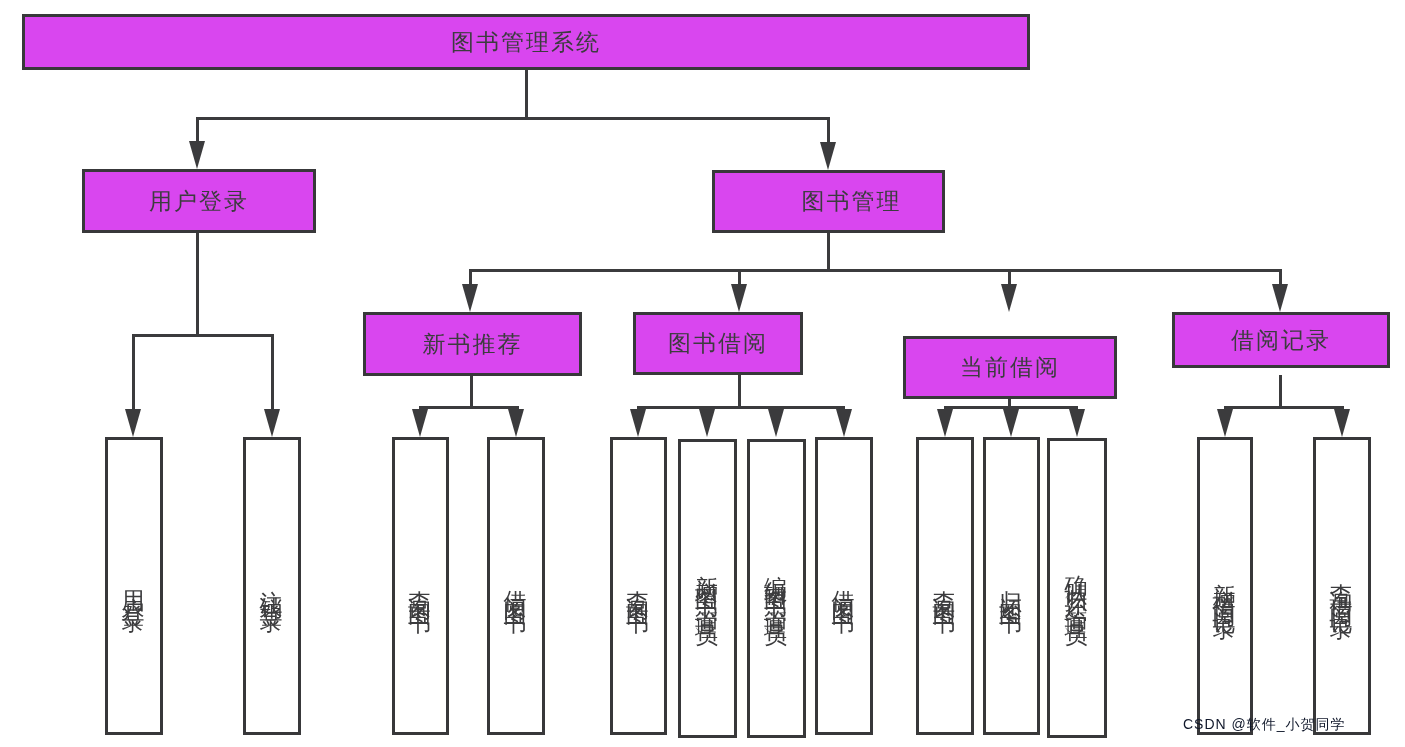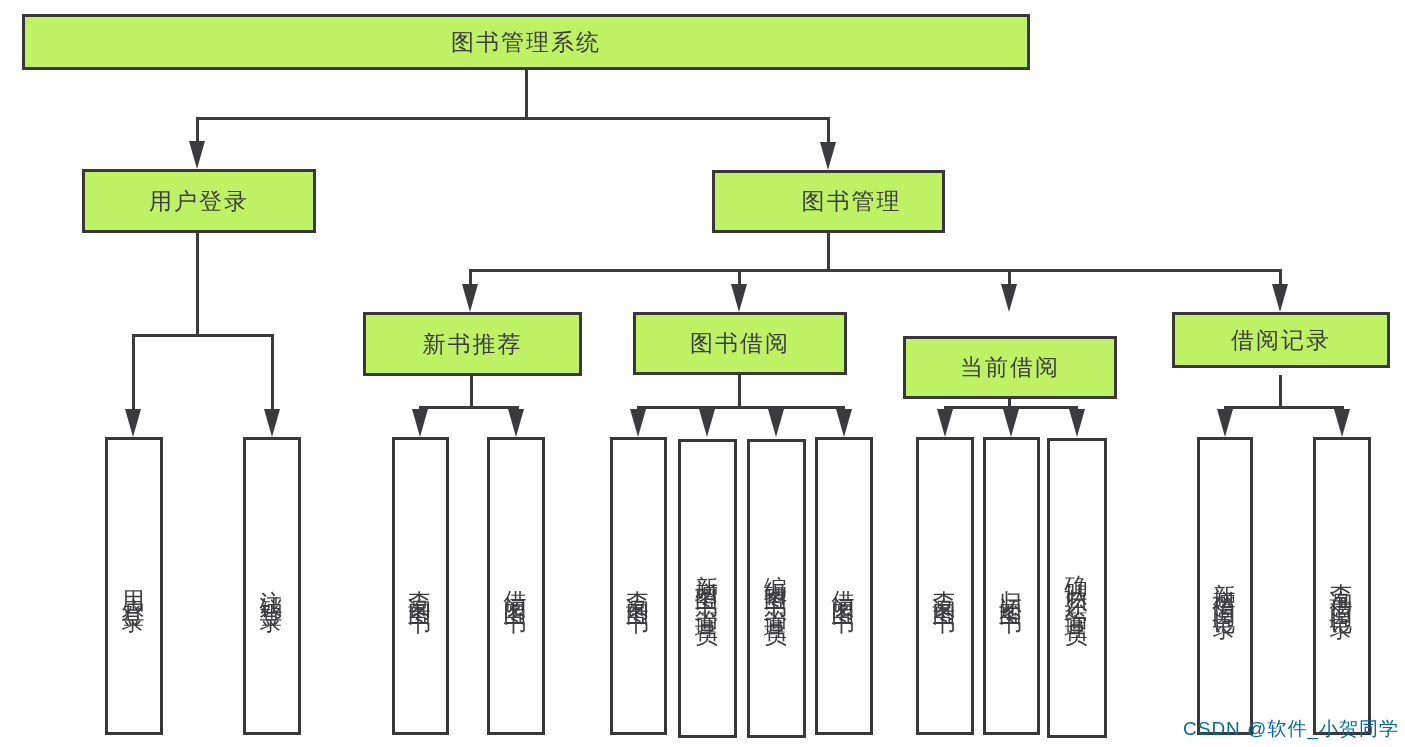--- a/index.html
+++ b/index.html
@@ -13,21 +13,21 @@
     width: 1405px;
     height: 747px;
     background: #ffffff;
     overflow: hidden;
     color: #3c3c3e;
   }
   .node {
     position: absolute;
     box-sizing: border-box;
     border: 3px solid #38383a;
-    background: #bef264;
+    background: #d946ef;
     display: flex;
     align-items: center;
     justify-content: center;
     font-size: 23px;
     letter-spacing: 2px;
     color: #3c3c3e;
     z-index: 2;
   }
   .vnode {
     position: absolute;
@@ -58,23 +58,23 @@
     height: 0;
     border-left: 8px solid transparent;
     border-right: 8px solid transparent;
     border-top: 28px solid #3b3b3d;
     z-index: 1;
   }
   .watermark {
     position: absolute;
     left: 1183px;
     top: 716px;
-    font-size: 19px;
+    font-size: 14px;
     letter-spacing: 1px;
-    color: #0369a1;
+    color: #0f172a;
     z-index: 3;
     white-space: nowrap;
   }
 </style>
 </head>
 <body>
 
 <div class="canvas">
 
   <div class="node" style="left:22px; top:14px; width:1008px; height:56px;">
@@ -116,21 +116,21 @@
   <div class="line" style="left:1008px; top:269px; width:3px; height:16px;"></div>
   <div class="line" style="left:1279px; top:269px; width:3px; height:16px;"></div>
   <div class="arrow" style="left:462px; top:284px;"></div>
   <div class="arrow" style="left:731px; top:284px;"></div>
   <div class="arrow" style="left:1001px; top:284px;"></div>
   <div class="arrow" style="left:1272px; top:284px;"></div>
 
   <div class="node" style="left:363px; top:312px; width:219px; height:64px;">
     <span>新书推荐</span>
   </div>
-  <div class="node" style="left:633px; top:312px; width:214px; height:63px;">
+  <div class="node" style="left:633px; top:312px; width:170px; height:63px;">
     <span>图书借阅</span>
   </div>
   <div class="node" style="left:903px; top:312px; width:214px; height:63px;margin-top:24px;">
     <span>当前借阅</span>
   </div>
   <div class="node" style="left:1172px; top:312px; width:218px; height:56px;">
     <span>借阅记录</span>
   </div>
 
   <div class="line" style="left:470px; top:375px; width:3px; height:34px;"></div>

